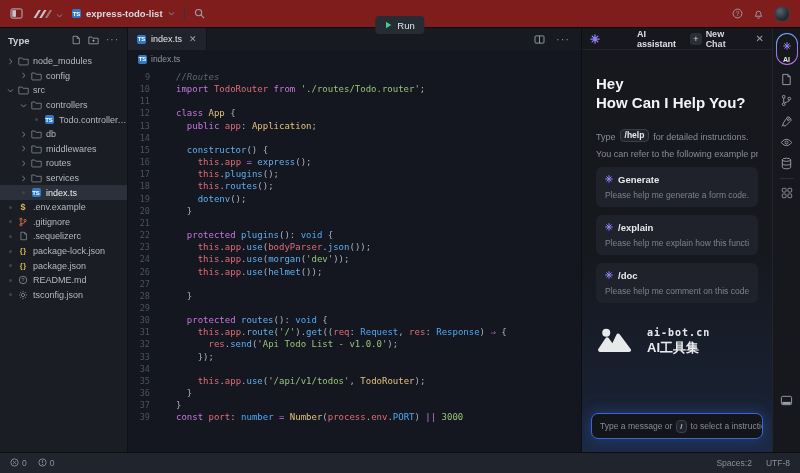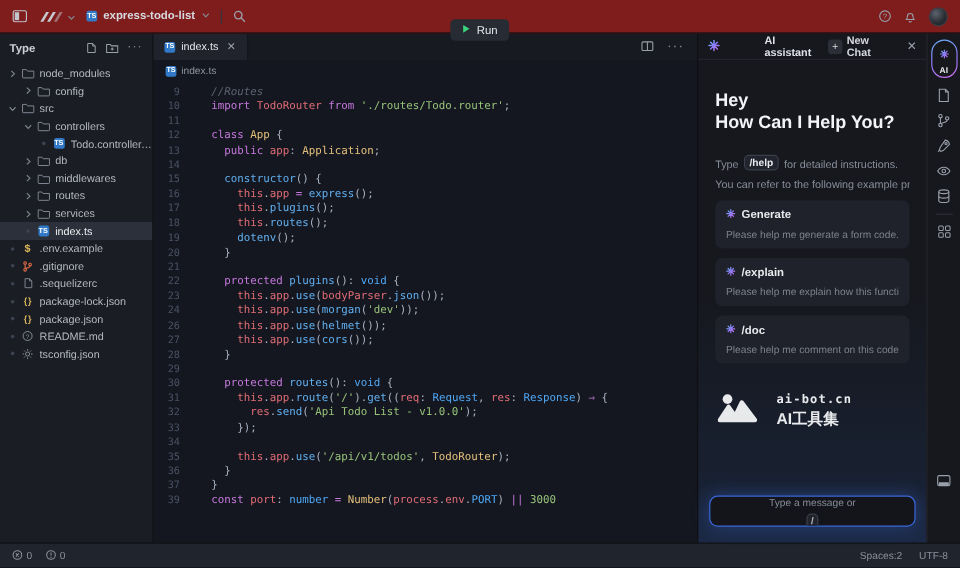--- a/index.html
+++ b/index.html
@@ -92,21 +92,21 @@
   .pc-title-row { display:flex; align-items:center; gap:5px; font-size:9.5px; font-weight:bold;
     color:#e8eaee; }
   .pc-desc { margin-top:5px; font-size:8.5px; color:#7c828e; white-space:nowrap; overflow:hidden; }
   .watermark { margin:24px 16px 0; display:flex; align-items:center; gap:16px; opacity:.95; }
   .wm-text { display:flex; flex-direction:column; color:#f5f6f8; }
   .wm-line1 { font-size:10px; font-weight:bold; letter-spacing:1px; font-family:"DejaVu Sans Mono",monospace; }
   .wm-line2 { font-size:13px; font-weight:bold; margin-top:1px; }
   .ai-input-row { position:absolute; left:9px; right:9px; bottom:13px; height:26px;
     border:1px solid #3a66d8; border-radius:7px; background:#13151b;
     box-shadow:0 0 14px rgba(61,105,220,.38); display:flex; align-items:center; padding:0 8px;
-    gap:4px; font-size:8.5px; color:#868c98; white-space:nowrap; overflow:hidden;flex-direction:column; }
+    gap:4px; font-size:8.5px; color:#868c98; white-space:nowrap; overflow:hidden; }
   .ai-input-row .kbd { font-size:8px; padding:0 3px; color:#b9bec8; }
 
   
   .rail { width:28px; flex:none; background:#16181e; border-left:1px solid #23252c;
     display:flex; flex-direction:column; align-items:center; padding-top:5px; gap:8px;
     position:relative; }
   .rail-item { display:flex; align-items:center; justify-content:center; cursor:pointer; }
   .ai-badge { padding:1px; border-radius:11px;
     background:linear-gradient(160deg,#6cb8ff,#8b7bf5,#d26cf0); }
   .ai-badge-in { width:20px; height:30px; border-radius:10px; background:#17181c; display:flex;
@@ -457,21 +457,21 @@
           <div class="code-line"><span class="ln">16</span><span><span class="tk-pun">    </span><span class="tk-var">this</span><span class="tk-pun">.</span><span class="tk-var">app</span><span class="tk-pun"> </span><span class="tk-kw">=</span><span class="tk-pun"> </span><span class="tk-fn">express</span><span class="tk-pun">();</span></span></div>
           <div class="code-line"><span class="ln">17</span><span><span class="tk-pun">    </span><span class="tk-var">this</span><span class="tk-pun">.</span><span class="tk-fn">plugins</span><span class="tk-pun">();</span></span></div>
           <div class="code-line"><span class="ln">18</span><span><span class="tk-pun">    </span><span class="tk-var">this</span><span class="tk-pun">.</span><span class="tk-fn">routes</span><span class="tk-pun">();</span></span></div>
           <div class="code-line"><span class="ln">19</span><span><span class="tk-pun">    </span><span class="tk-fn">dotenv</span><span class="tk-pun">();</span></span></div>
           <div class="code-line"><span class="ln">20</span><span><span class="tk-pun">  }</span></span></div>
           <div class="code-line"><span class="ln">21</span><span></span></div>
           <div class="code-line"><span class="ln">22</span><span><span class="tk-pun">  </span><span class="tk-kw">protected </span><span class="tk-fn">plugins</span><span class="tk-pun">(): </span><span class="tk-ty2">void</span><span class="tk-pun"> {</span></span></div>
           <div class="code-line"><span class="ln">23</span><span><span class="tk-pun">    </span><span class="tk-var">this</span><span class="tk-pun">.</span><span class="tk-var">app</span><span class="tk-pun">.</span><span class="tk-fn">use</span><span class="tk-pun">(</span><span class="tk-var">bodyParser</span><span class="tk-pun">.</span><span class="tk-fn">json</span><span class="tk-pun">());</span></span></div>
           <div class="code-line"><span class="ln">24</span><span><span class="tk-pun">    </span><span class="tk-var">this</span><span class="tk-pun">.</span><span class="tk-var">app</span><span class="tk-pun">.</span><span class="tk-fn">use</span><span class="tk-pun">(</span><span class="tk-fn">morgan</span><span class="tk-pun">(</span><span class="tk-str">'dev'</span><span class="tk-pun">));</span></span></div>
           <div class="code-line"><span class="ln">26</span><span><span class="tk-pun">    </span><span class="tk-var">this</span><span class="tk-pun">.</span><span class="tk-var">app</span><span class="tk-pun">.</span><span class="tk-fn">use</span><span class="tk-pun">(</span><span class="tk-fn">helmet</span><span class="tk-pun">());</span></span></div>
-          <div class="code-line"><span class="ln">27</span><span><span class="tk-pun">    </span><span class="tk-var">this</span><span class="tk-pun">.</span><span class="tk-var">app</span><span class="tk-pun">.</span><span class="tk-fn">use</span><span class="tk-pun">(</span><span class="tk-fn">cors</span><span class="tk-pun">());</span></span></div>
+          <div class="code-line"><span class="ln">27</span></div>
           <div class="code-line"><span class="ln">28</span><span><span class="tk-pun">  }</span></span></div>
           <div class="code-line"><span class="ln">29</span><span></span></div>
           <div class="code-line"><span class="ln">30</span><span><span class="tk-pun">  </span><span class="tk-kw">protected </span><span class="tk-fn">routes</span><span class="tk-pun">(): </span><span class="tk-ty2">void</span><span class="tk-pun"> {</span></span></div>
           <div class="code-line"><span class="ln">31</span><span><span class="tk-pun">    </span><span class="tk-var">this</span><span class="tk-pun">.</span><span class="tk-var">app</span><span class="tk-pun">.</span><span class="tk-fn">route</span><span class="tk-pun">(</span><span class="tk-str">'/'</span><span class="tk-pun">).</span><span class="tk-fn">get</span><span class="tk-pun">((</span><span class="tk-var">req</span><span class="tk-pun">: </span><span class="tk-ty2">Request</span><span class="tk-pun">, </span><span class="tk-var">res</span><span class="tk-pun">: </span><span class="tk-ty2">Response</span><span class="tk-pun">) </span><span class="tk-kw">⇒</span><span class="tk-pun"> {</span></span></div>
           <div class="code-line"><span class="ln">32</span><span><span class="tk-pun">      </span><span class="tk-var">res</span><span class="tk-pun">.</span><span class="tk-fn">send</span><span class="tk-pun">(</span><span class="tk-str">'Api Todo List - v1.0.0'</span><span class="tk-pun">);</span></span></div>
           <div class="code-line"><span class="ln">33</span><span><span class="tk-pun">    });</span></span></div>
           <div class="code-line"><span class="ln">34</span><span></span></div>
           <div class="code-line"><span class="ln">35</span><span><span class="tk-pun">    </span><span class="tk-var">this</span><span class="tk-pun">.</span><span class="tk-var">app</span><span class="tk-pun">.</span><span class="tk-fn">use</span><span class="tk-pun">(</span><span class="tk-str">'/api/v1/todos'</span><span class="tk-pun">, </span><span class="tk-ty">TodoRouter</span><span class="tk-pun">);</span></span></div>
           <div class="code-line"><span class="ln">36</span><span><span class="tk-pun">  }</span></span></div>
           <div class="code-line"><span class="ln">37</span><span><span class="tk-pun">}</span></span></div>

